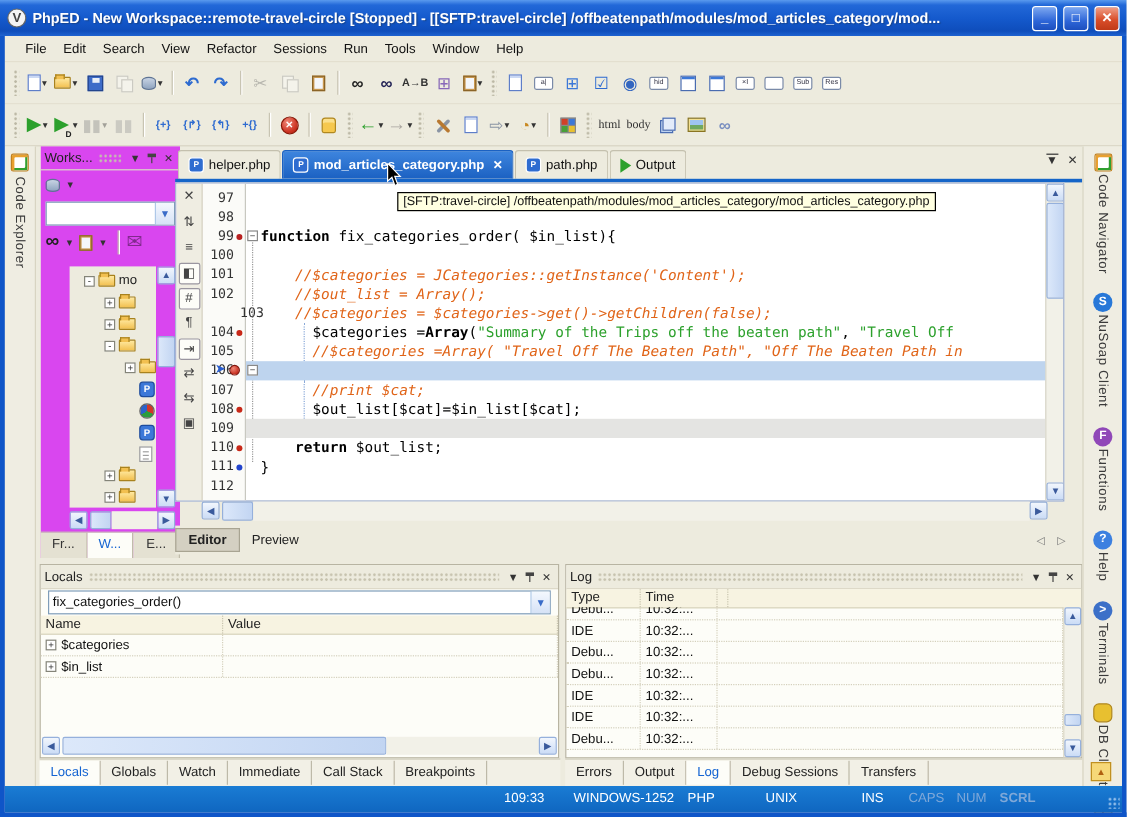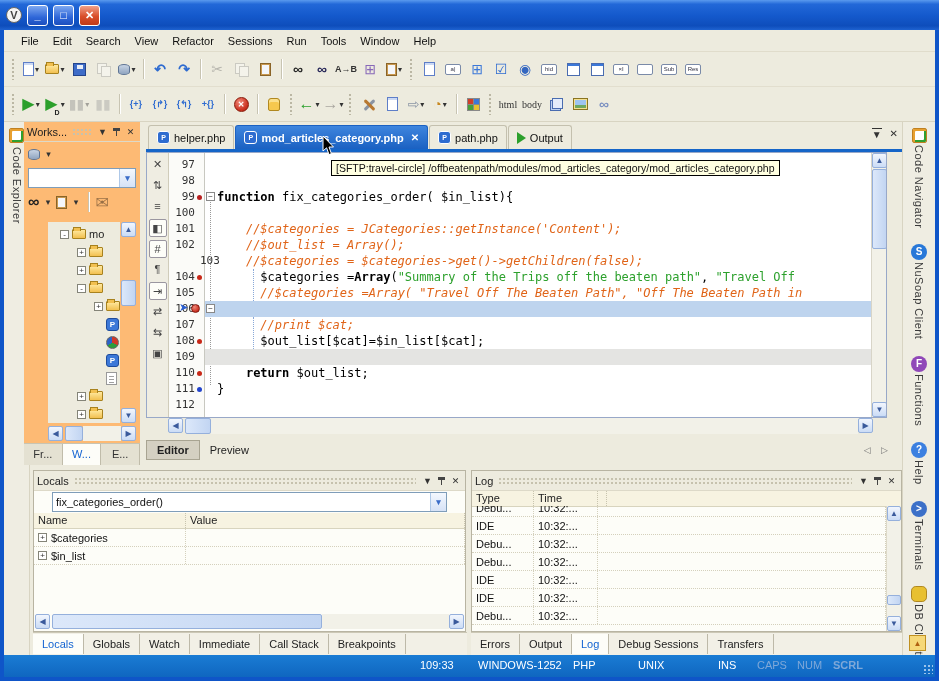--- a/index.html
+++ b/index.html
@@ -77,21 +77,21 @@
   .vtext { writing-mode:vertical-rl; font-size:11px; color:#3A3A3A; margin:2px auto; letter-spacing:.5px; }
   .vicon { width:16px; height:16px; border-radius:50%; color:#fff; font-size:10px; font-weight:bold;
     text-align:center; line-height:16px; flex:0 0 auto; }
   #rightstrip { left:902px; top:122px; width:33px; height:533px; background:#EFEDE2; border-left:1px solid #D8D4C2;
     display:flex; flex-direction:column; align-items:center; z-index:40; }
   .rtab { display:flex; flex-direction:column; align-items:center; margin-bottom:14px; }
   .navgrid { width:15px; height:15px; border-radius:2px; background:#fff; border:1px solid #C08020;
     box-shadow:inset 2px 2px 0 #E8A030, inset -2px -2px 0 #30A030; }
 
   
-  #wspanel { left:24px; top:122px; width:116px; height:343px; background:#fdba74; }
+  #wspanel { left:34px; top:122px; width:116px; height:343px; background:#d946ef; }
   .pane-head { height:20px; display:flex; align-items:center; padding:0 3px; gap:3px; font-size:11px; color:#222;
     border-bottom:1px solid #DDD9C8; }
   .pane-head .gripdots { flex:1; height:8px; margin:0 2px;
     background-image:radial-gradient(#C6C2AE 1px, transparent 1.2px); background-size:4px 4px; }
   .hbtn { font-size:9px; color:#333; width:13px; text-align:center; }
   .pin { width:9px; height:9px; position:relative; }
   .pin:before { content:""; position:absolute; left:1px; top:1px; width:7px; height:3px; background:#444; }
   .pin:after { content:""; position:absolute; left:4px; top:4px; width:1px; height:5px; background:#444; }
   .ws-tb { height:24px; display:flex; align-items:center; padding:0 4px; gap:2px; }
   .combo { height:20px; background:#fff; border:1px solid #7F9DB9; display:flex; align-items:center; }
@@ -194,20 +194,21 @@
   #grip-corner { position:absolute; right:2px; bottom:3px; width:10px; height:10px;
     background-image:radial-gradient(#9CC4EC 1px, transparent 1.2px); background-size:4px 4px; }
 </style>
 </head>
 <body>
 
 <div id="win">
 
   <div class="abs" id="titlebar">
     <div id="app-icon">V</div>
+    <div id="title-text">PhpED - New Workspace::remote-travel-circle [Stopped] - [[SFTP:travel-circle] /offbeatenpath/modules/mod_articles_category/mod...</div>
     <div class="cap-btn">_</div>
     <div class="cap-btn">□</div>
     <div class="cap-btn close">✕</div>
   </div>
 
   <div class="abs" id="menubar">
       <span class="menu-item">File</span>
       <span class="menu-item">Edit</span>
       <span class="menu-item">Search</span>
       <span class="menu-item">View</span>
@@ -640,21 +641,21 @@
   <div class="abs" id="hsplit"></div>
 
   <div class="abs bpanel" id="locals">
     <div class="pane-head">
       <span>Locals</span>
       <span class="gripdots"></span>
       <span class="hbtn">▼</span>
       <span class="pin"></span>
       <span class="hbtn">✕</span>
     </div>
-    <div class="combo" style="margin:1px 18px;gap:24px;">
+    <div class="combo" style="margin:1px 6px;gap:24px;">
       <span class="val">fix_categories_order()</span>
       <span class="cbtn">▾</span>
     </div>
     <div class="colhead" id="locals-cols">
         <span class="cell" style="width: 152px;">Name</span>
         <span class="cell" style="width: auto; flex: 1 1 0%;">Value</span>
       </div>
     <div id="locals-rows">
         <div class="trow">
           <span class="cell" style="width: 152px;">

